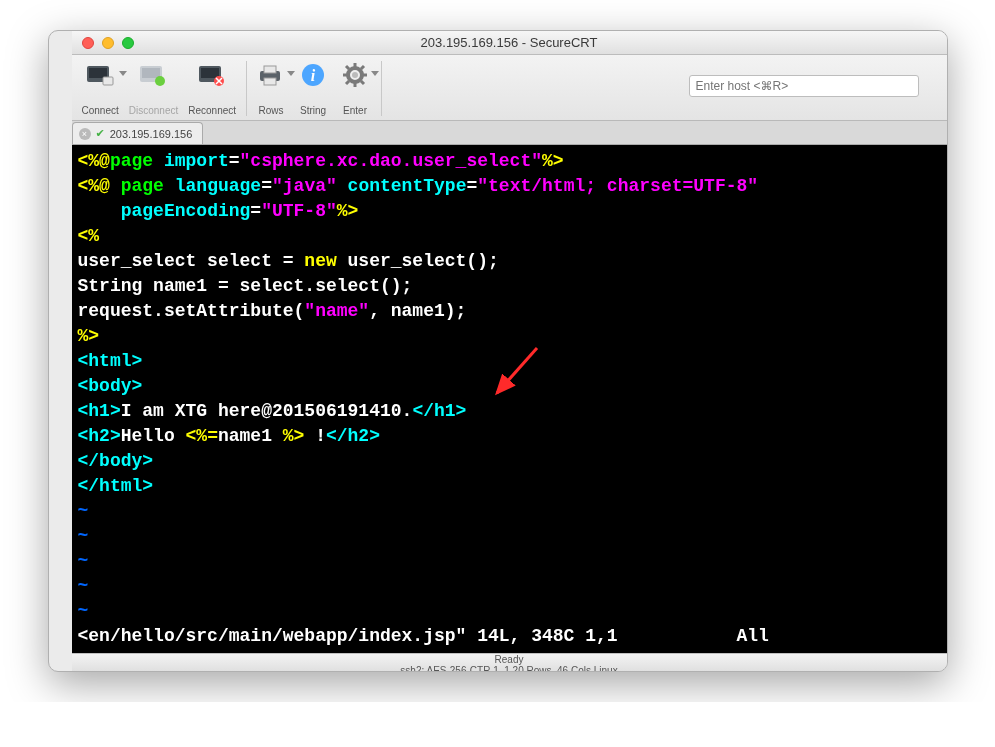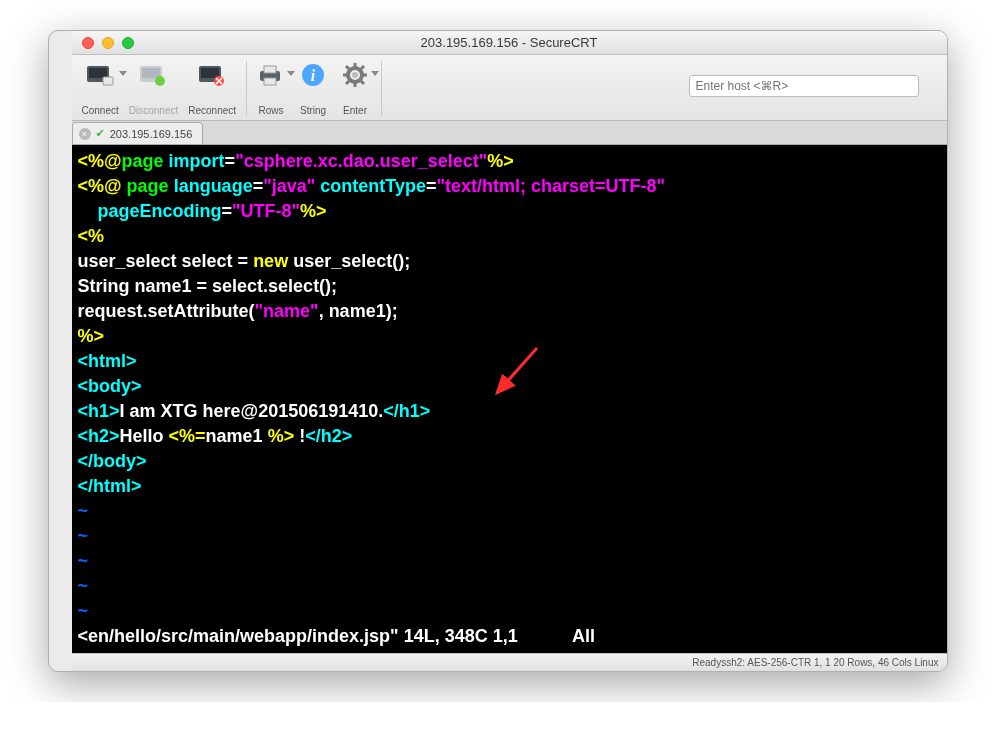--- a/index.html
+++ b/index.html
@@ -121,21 +121,21 @@
   }
   .tab .x {
     width:12px; height:12px; border-radius:50%;
     background:#bababa; color:#fff;
     font-size:9px; line-height:12px; text-align:center;
   }
   .tab .chk { color:#46b246; font-size:11px; }
   .terminal {
     background:#000;
     color:#fff;
-    font-family: Liberation Sans, sans-serif;
+    font-family: Liberation Mono, monospace;
     font-size: 18px;
     line-height: 25px;
     padding: 4px 6px 4px 6px;
     min-height: 500px;
     position: relative;
     font-weight: bold;
   }
   .terminal pre {
     white-space: pre;
     font-family: inherit;
@@ -154,21 +154,22 @@
   }
   .statusbar {
     height: 18px;
     background: linear-gradient(#f3f3f3,#e0e0e0);
     border-top: 1px solid #c0c0c0;
     font-size: 10px;
     color:#555;
     display:flex;
     align-items:center;
     padding:0 8px;
-    justify-content:flex-end;
+    justify-content:space-between;
+    flex-direction:column;
   }
 </style>
 </head>
 <body>
 
 <div class="window">
 
   <div class="titlebar">
     <div class="traffic">
       <span class="t-red"></span>

